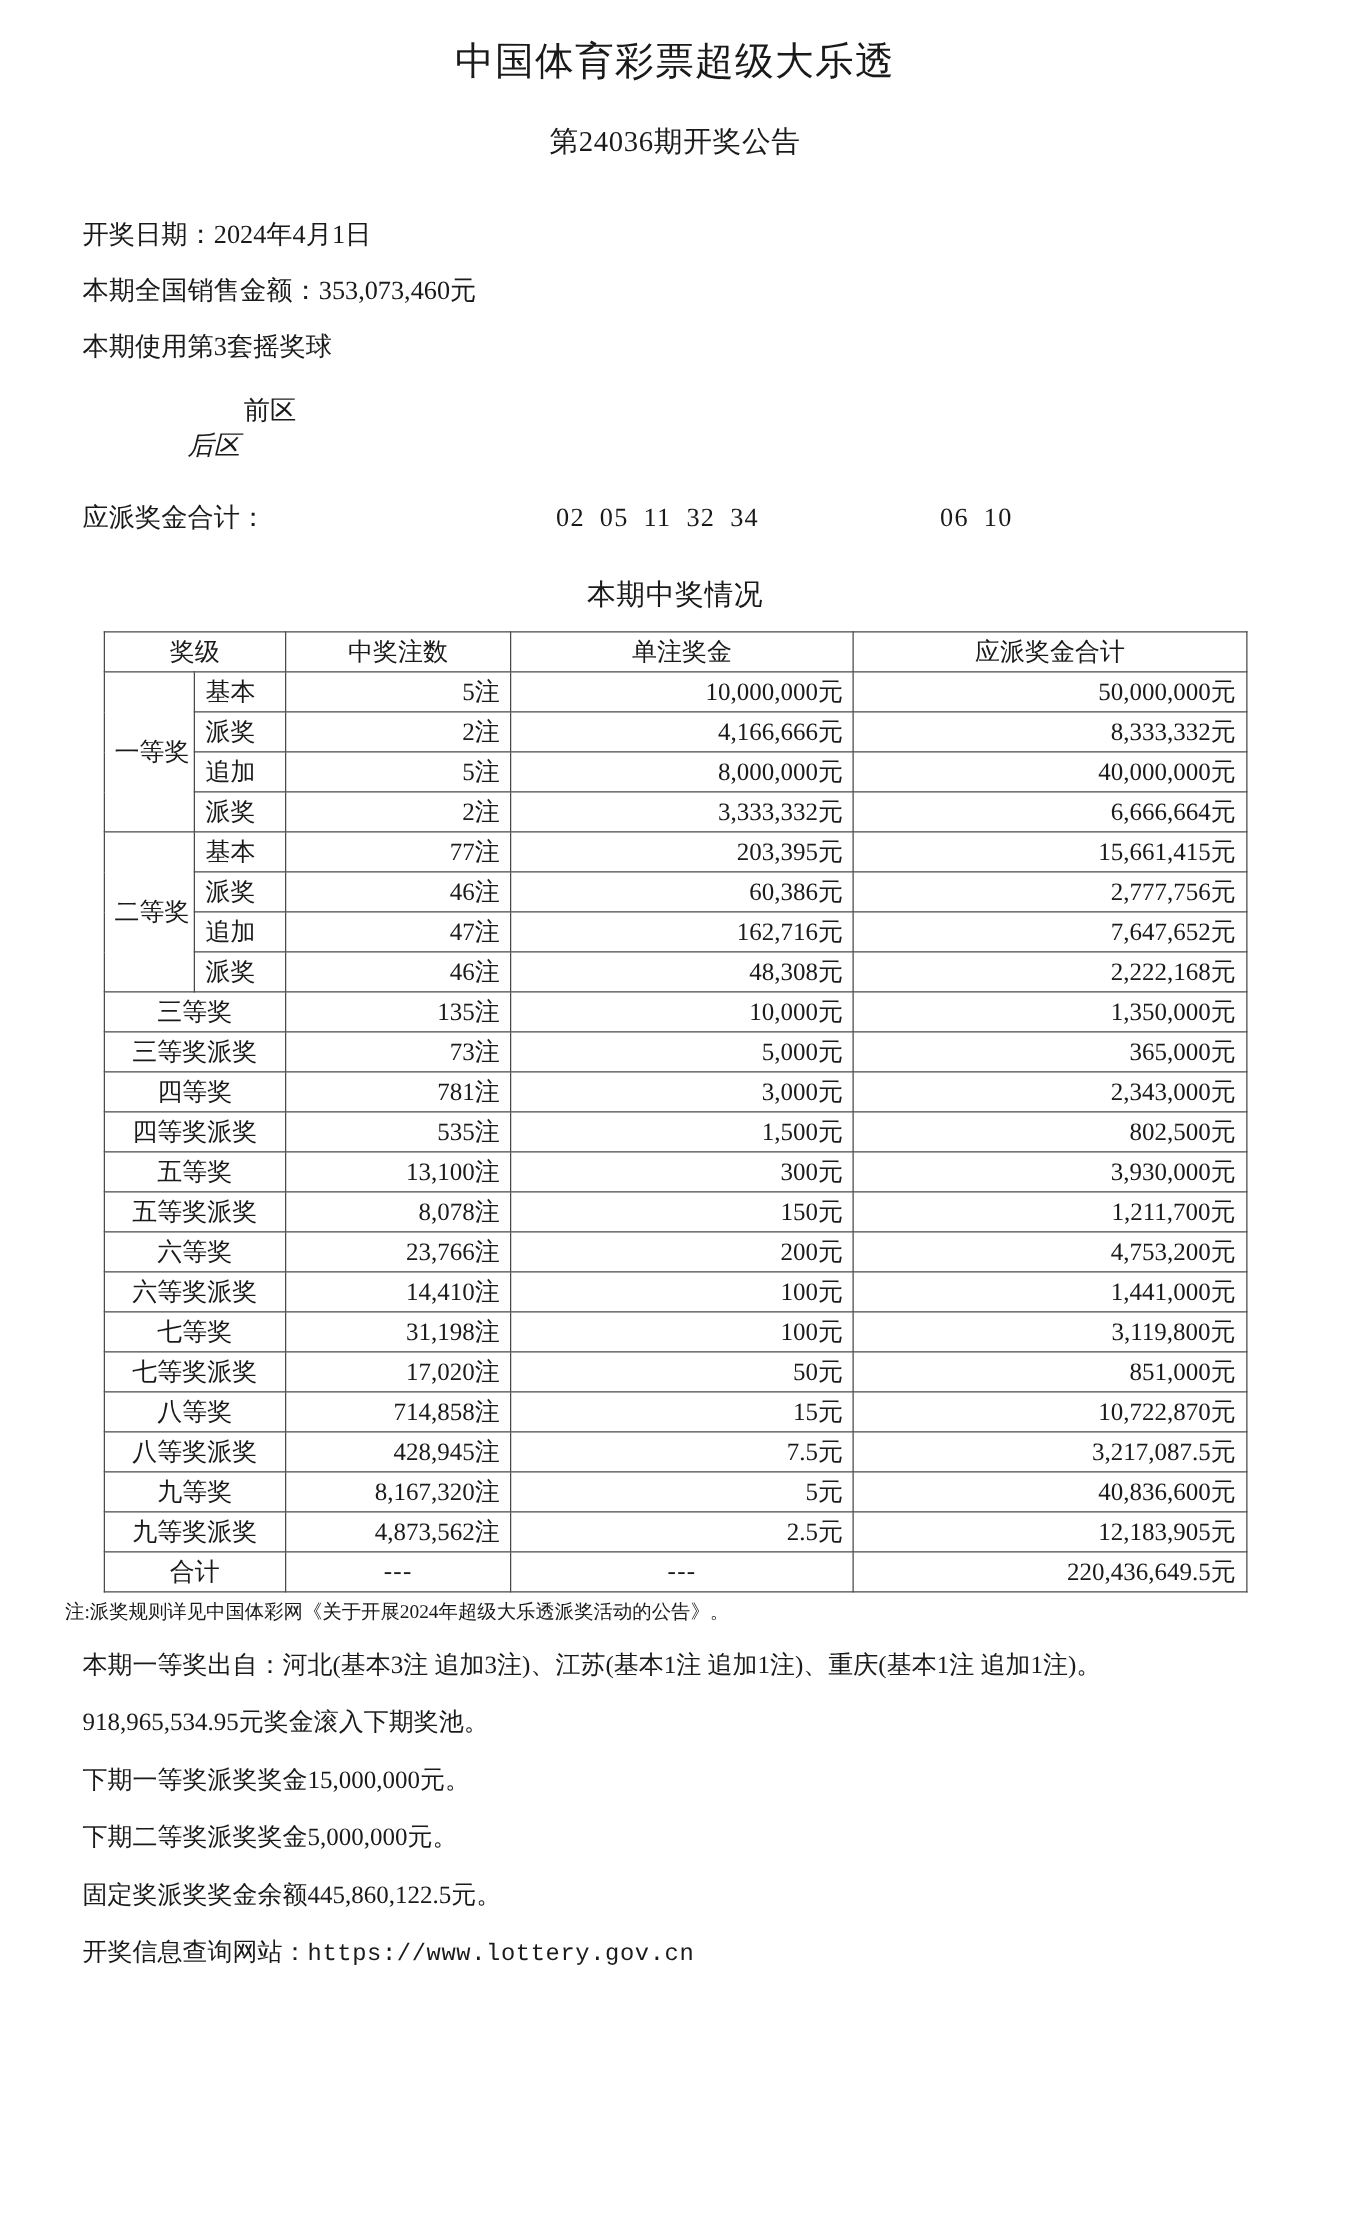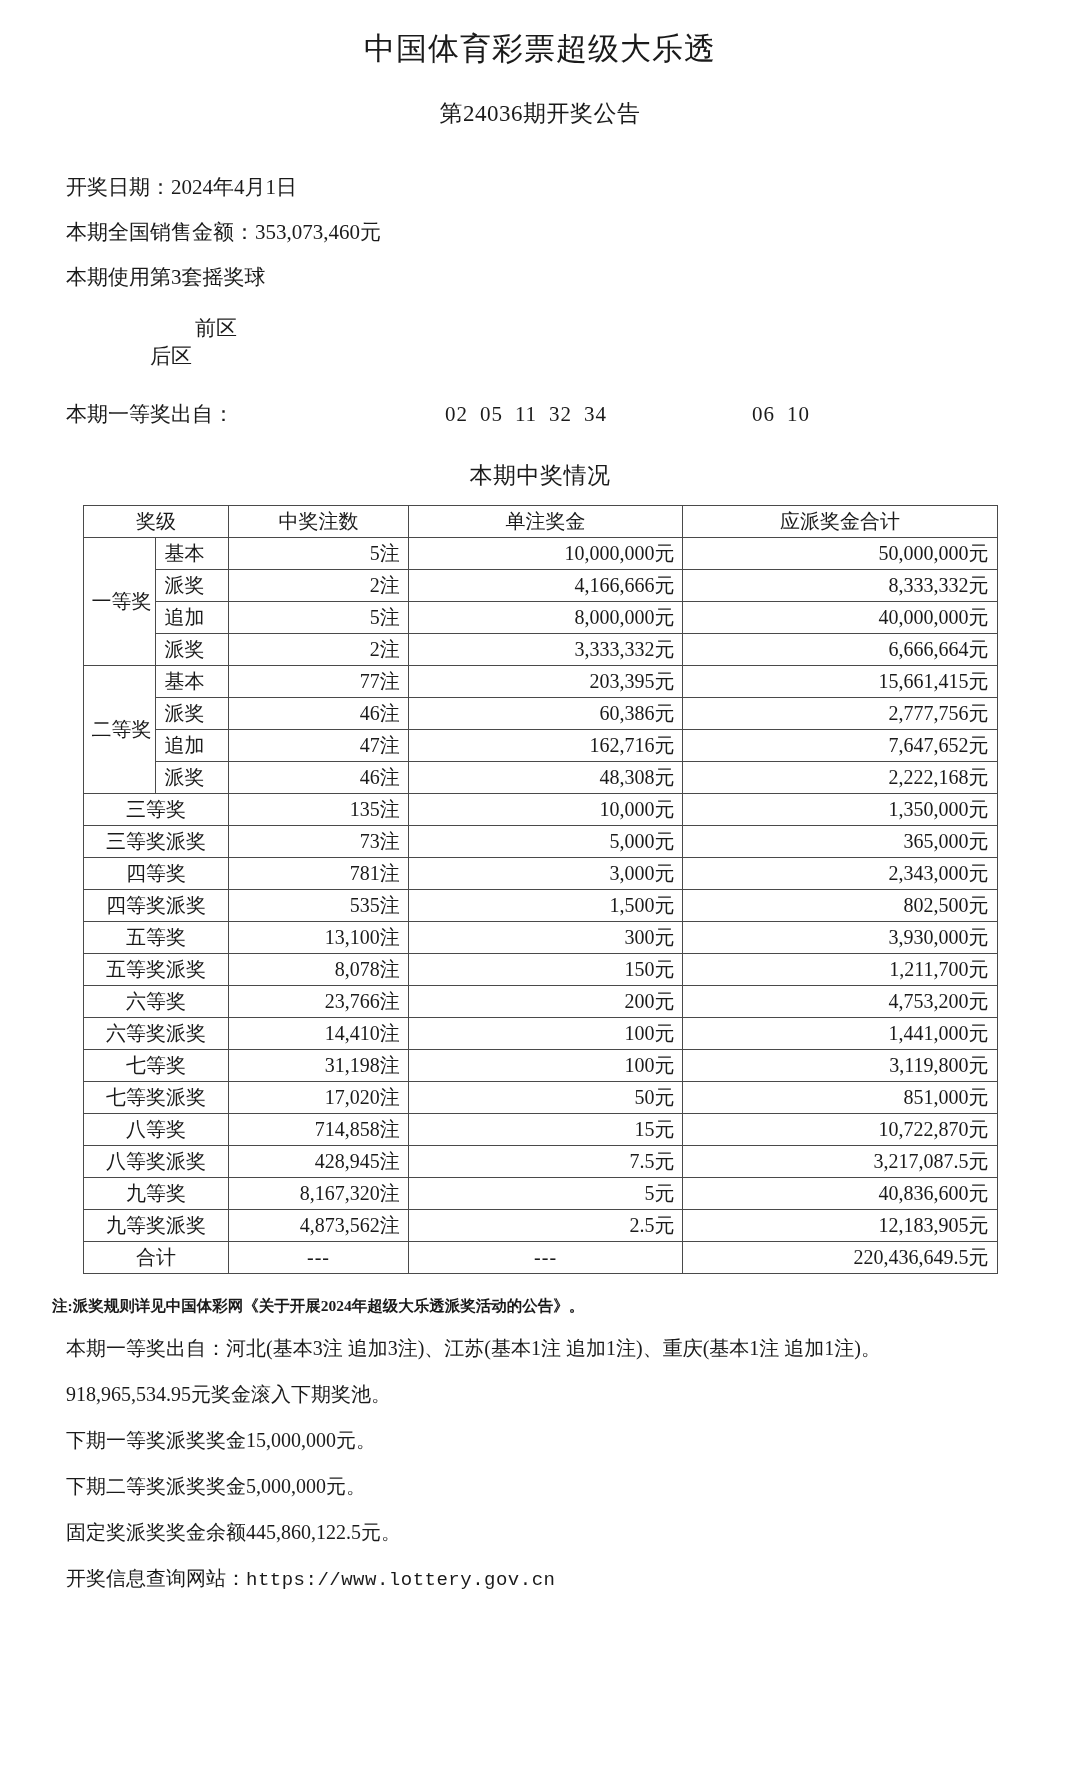--- a/index.html
+++ b/index.html
@@ -53,21 +53,21 @@
   
   .zone-head {
     display: flex;
     margin-top: 26px;
     font-size: 21px;
     padding-left: 40px;
     flex-direction: column;
   }
   .zone-head .lbl-sp { width: 310px; flex: none; }
   .zone-head .front  { width: 300px; flex: none; text-align: center; }
-  .zone-head .back   { width: 210px; flex: none; text-align: center; }
+  .zone-head .back   { width: 210px; flex: none; text-align: center; font-style: italic; }
 
   .num-row {
     display: flex;
     align-items: baseline;
     margin-top: 30px;
     font-size: 21px;
     padding-left: 40px;
     white-space: nowrap;
   }
   .num-row .lbl   { width: 310px; flex: none; }
@@ -109,23 +109,22 @@
   .c-count  { width: 160px; text-align: right; }
   .c-single { width: 245px; text-align: right; }
   .c-total  { width: 280px; text-align: right; }
   td.grade-span { text-align: right; vertical-align: middle; }
   td.grade-wide { text-align: center; }
   td.dash { text-align: center; letter-spacing: 1px; }
 
   
   .note-small {
     font-size: 15.5px;
-    margin: 22px 0 0 26px;
+    margin: 6px 0 0 26px;
     line-height: 1.35;
-    font-weight: bold;
   }
   .foot-p {
     font-size: 20px;
     line-height: 1.5;
     margin: 16px 0 0 40px;
     padding-right: 40px;
   }
   .mono-url {
     font-family: "Liberation Mono", "DejaVu Sans Mono", monospace;
     font-size: 19px;
@@ -147,21 +146,21 @@
   </div>
 
   <div class="zone-head">
     <div class="lbl-sp"></div>
     <div class="front">前区</div>
     <div class="back">后区</div>
   </div>
 
 
   <div class="num-row">
-    <div class="lbl">本期一等奖出自：</div>
+    <div class="lbl">应派奖金合计：</div>
     <div class="front">
       <span class="ball">02</span><span class="ball">05</span><span class="ball">11</span><span class="ball">32</span><span class="ball">34</span>
     </div>
     <div class="back">
       <span class="ball">06</span><span class="ball">10</span>
     </div>
   </div>
 
   <div class="sec-title">本期中奖情况</div>
 

